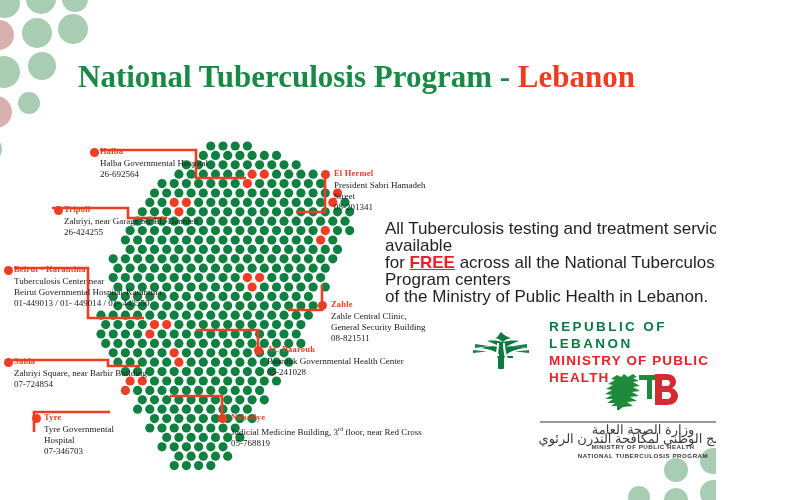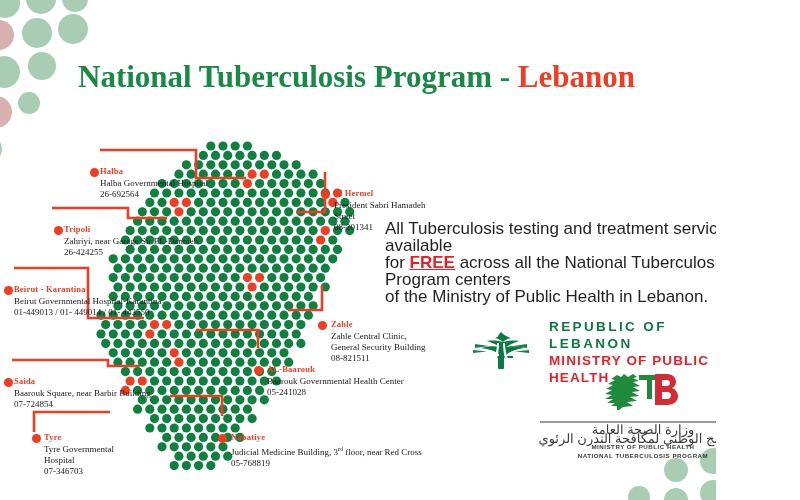--- a/index.html
+++ b/index.html
@@ -26,21 +26,21 @@
   #title .r{color:#ee3d23;}
 
   
   #map{position:absolute;left:95px;top:140px;width:290px;height:340px;}
   #map svg{display:block;}
 
   
   #lines{position:absolute;left:0;top:0;width:800px;height:500px;pointer-events:none;}
 
   
-  .label{position:absolute;margin-top:20px;}
+  .label{position:absolute;}
   .label .city{
     font-family:"Liberation Serif", serif;
     font-weight:bold;font-size:8.5px;color:#ee3d23;
     letter-spacing:.2px;line-height:11px;
     margin:0 0 1px 0;
   }
   .label .ln{
     font-family:"Liberation Serif", serif;
     font-size:9px;color:#1a1a1a;line-height:11px;white-space:nowrap;
   }
@@ -620,28 +620,29 @@
   <div class="label" style="left:64px;top:204px;">
     <div class="mk" style="left:-10px;top:2px;"></div>
     <div class="city">Tripoli</div>
     <div class="ln">Zahriyi, near Garage Sir EL-Dannieh</div>
     <div class="ln">26-424255</div>
   </div>
 
   <div class="label" style="left:14px;top:264px;">
     <div class="mk" style="left:-10px;top:2px;"></div>
     <div class="city">Beirut - Karantina</div>
+    <div class="ln">Tuberculosis Center near</div>
     <div class="ln">Beirut Governmental Hospital-Karantina</div>
     <div class="ln">01-449013 / 01- 449014 / 01- 443550</div>
   </div>
 
   <div class="label" style="left:14px;top:356px;">
     <div class="mk" style="left:-10px;top:2px;"></div>
     <div class="city">Saida</div>
-    <div class="ln">Baarouk Square, near Barbir Building</div>
+    <div class="ln">Zahriyi Square, near Barbir Building</div>
     <div class="ln">07-724854</div>
   </div>
 
   <div class="label" style="left:44px;top:412px;">
     <div class="mk" style="left:-12px;top:2px;"></div>
     <div class="city">Tyre</div>
     <div class="ln">Tyre Governmental</div>
     <div class="ln">Hospital</div>
     <div class="ln">07-346703</div>
   </div>

